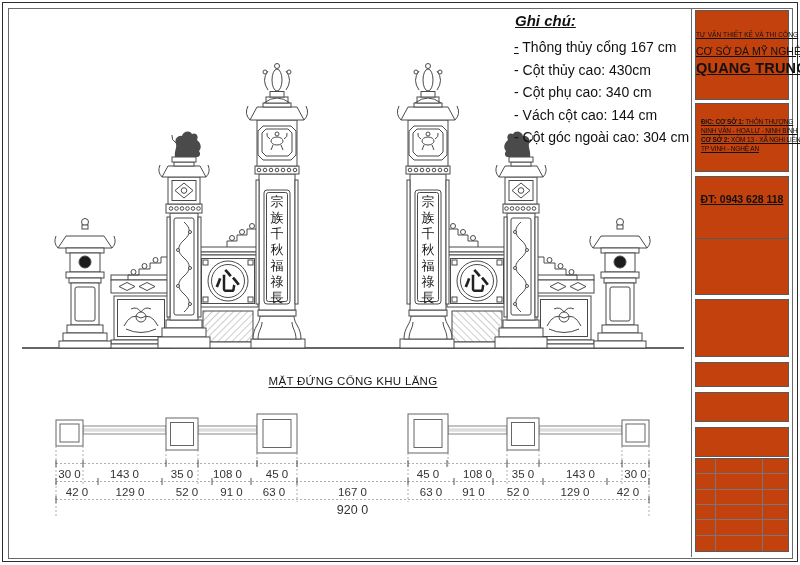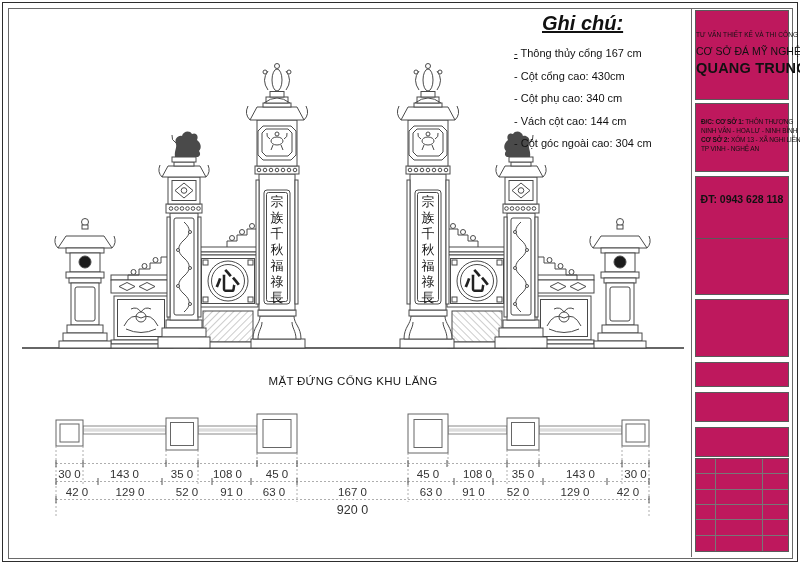--- a/index.html
+++ b/index.html
@@ -16,32 +16,32 @@
   rect.wallf{fill:#dcdcdc;stroke:none;}
   rect.wallo{fill:#fff;stroke:#888;}
   .dash{stroke:#999;stroke-dasharray:2,2;fill:none;stroke-width:0.8;}
   .tick{stroke:#555;stroke-width:1;fill:none;}
   text.dim{font-family:"Liberation Sans",sans-serif;font-size:11.5px;fill:#333;text-anchor:middle;}
   text.dimt{font-family:"Liberation Sans",sans-serif;font-size:12.5px;fill:#333;text-anchor:middle;}
   text.cjk{font-family:"DejaVu Sans",sans-serif;font-size:13px;fill:#151515;text-anchor:middle;}
   text.cjkm{font-family:"DejaVu Sans",sans-serif;font-size:23px;font-weight:bold;fill:#222;text-anchor:middle;}
 
   .notes{position:absolute;left:514px;top:8px;width:180px;}
-  .notes-title{font-size:20px;font-weight:bold;font-style:italic;text-decoration:underline;
-               margin:4px 0 7px 28px;}
-  .note-item{font-size:11px;line-height:22.5px;white-space:nowrap;}
+  .notes-title{font-size:15px;font-weight:bold;font-style:italic;text-decoration:underline;
+               margin:4px 0 7px 1px;}
+  .note-item{font-size:14px;line-height:22.5px;white-space:nowrap;}
   .note-item .u{text-decoration:underline;}
 
   .label{position:absolute;width:200px;text-align:center;font-size:11.5px;letter-spacing:0.3px;
          color:#1a1a1a;}
-  .label span{text-underline-offset:2px;}
+  .label span{text-decoration:underline;text-underline-offset:2px;}
   .label1{left:253px;top:375px;}
   .label2{left:253px;top:523px;}
 
-  .tb{position:absolute;left:695px;width:94px;border:1px solid #5a5a5a;background:#be185d;box-sizing:border-box;}
+  .tb{position:absolute;left:695px;width:94px;border:1px solid #5a5a5a;background:#c2410c;box-sizing:border-box;text-decoration:underline;}
   .tb-b1{top:10px;height:90px;text-align:center;}
   .tb-tagline{font-size:6.5px;letter-spacing:0.1px;margin-top:20px;white-space:nowrap;}
   .tb-type{font-size:10.5px;margin-top:7px;white-space:nowrap;}
   .tb-name{font-size:14.5px;font-weight:bold;margin-top:3px;letter-spacing:0.2px;white-space:nowrap;}
   .tb-b2{top:103px;height:69px;padding:13px 0 0 5px;font-size:6.5px;line-height:9px;letter-spacing:-0.15px;}
   .tb-b2 div{white-space:nowrap;}
   .tb-b2 b{font-weight:bold;}
   .tb-b3{top:176px;height:67px;text-align:center;}
   .tb-phone{font-size:10.5px;font-weight:bold;margin-top:16px;white-space:nowrap;}
   .tb-b4{top:238px;height:57px;}
@@ -267,21 +267,21 @@
       <text class="dim" x="518" y="495.5">52 0</text>
       <text class="dim" x="575" y="495.5">129 0</text>
       <text class="dim" x="628" y="495.5">42 0</text>
     </g>
     <text class="dimt" x="352.5" y="514">920 0</text>
   </svg>
 
   <div class="notes">
     <div class="notes-title">Ghi chú:</div>
     <div class="note-item"><span class="u">-</span><span> Thông thủy cổng 167 cm</span></div>
-    <div class="note-item"><span>-</span><span> Cột cổng cao: 430cm</span></div>
+    <div class="note-item"><span>-</span><span> Cột thủy cao: 430cm</span></div>
     <div class="note-item"><span>-</span><span> Cột phụ cao: 340 cm</span></div>
     <div class="note-item"><span>-</span><span> Vách cột cao: 144 cm</span></div>
     <div class="note-item"><span>-</span><span> Cột góc ngoài cao: 304 cm</span></div>
   </div>
 
   <div class="label label1"><span>MẶT ĐỨNG CỔNG KHU LĂNG</span></div>
 
   <div class="tb tb-b1">
     <div class="tb-tagline">TƯ VẤN THIẾT KẾ VÀ THI CÔNG</div>
     <div class="tb-type">CƠ SỞ ĐÁ MỸ NGHỆ</div>

